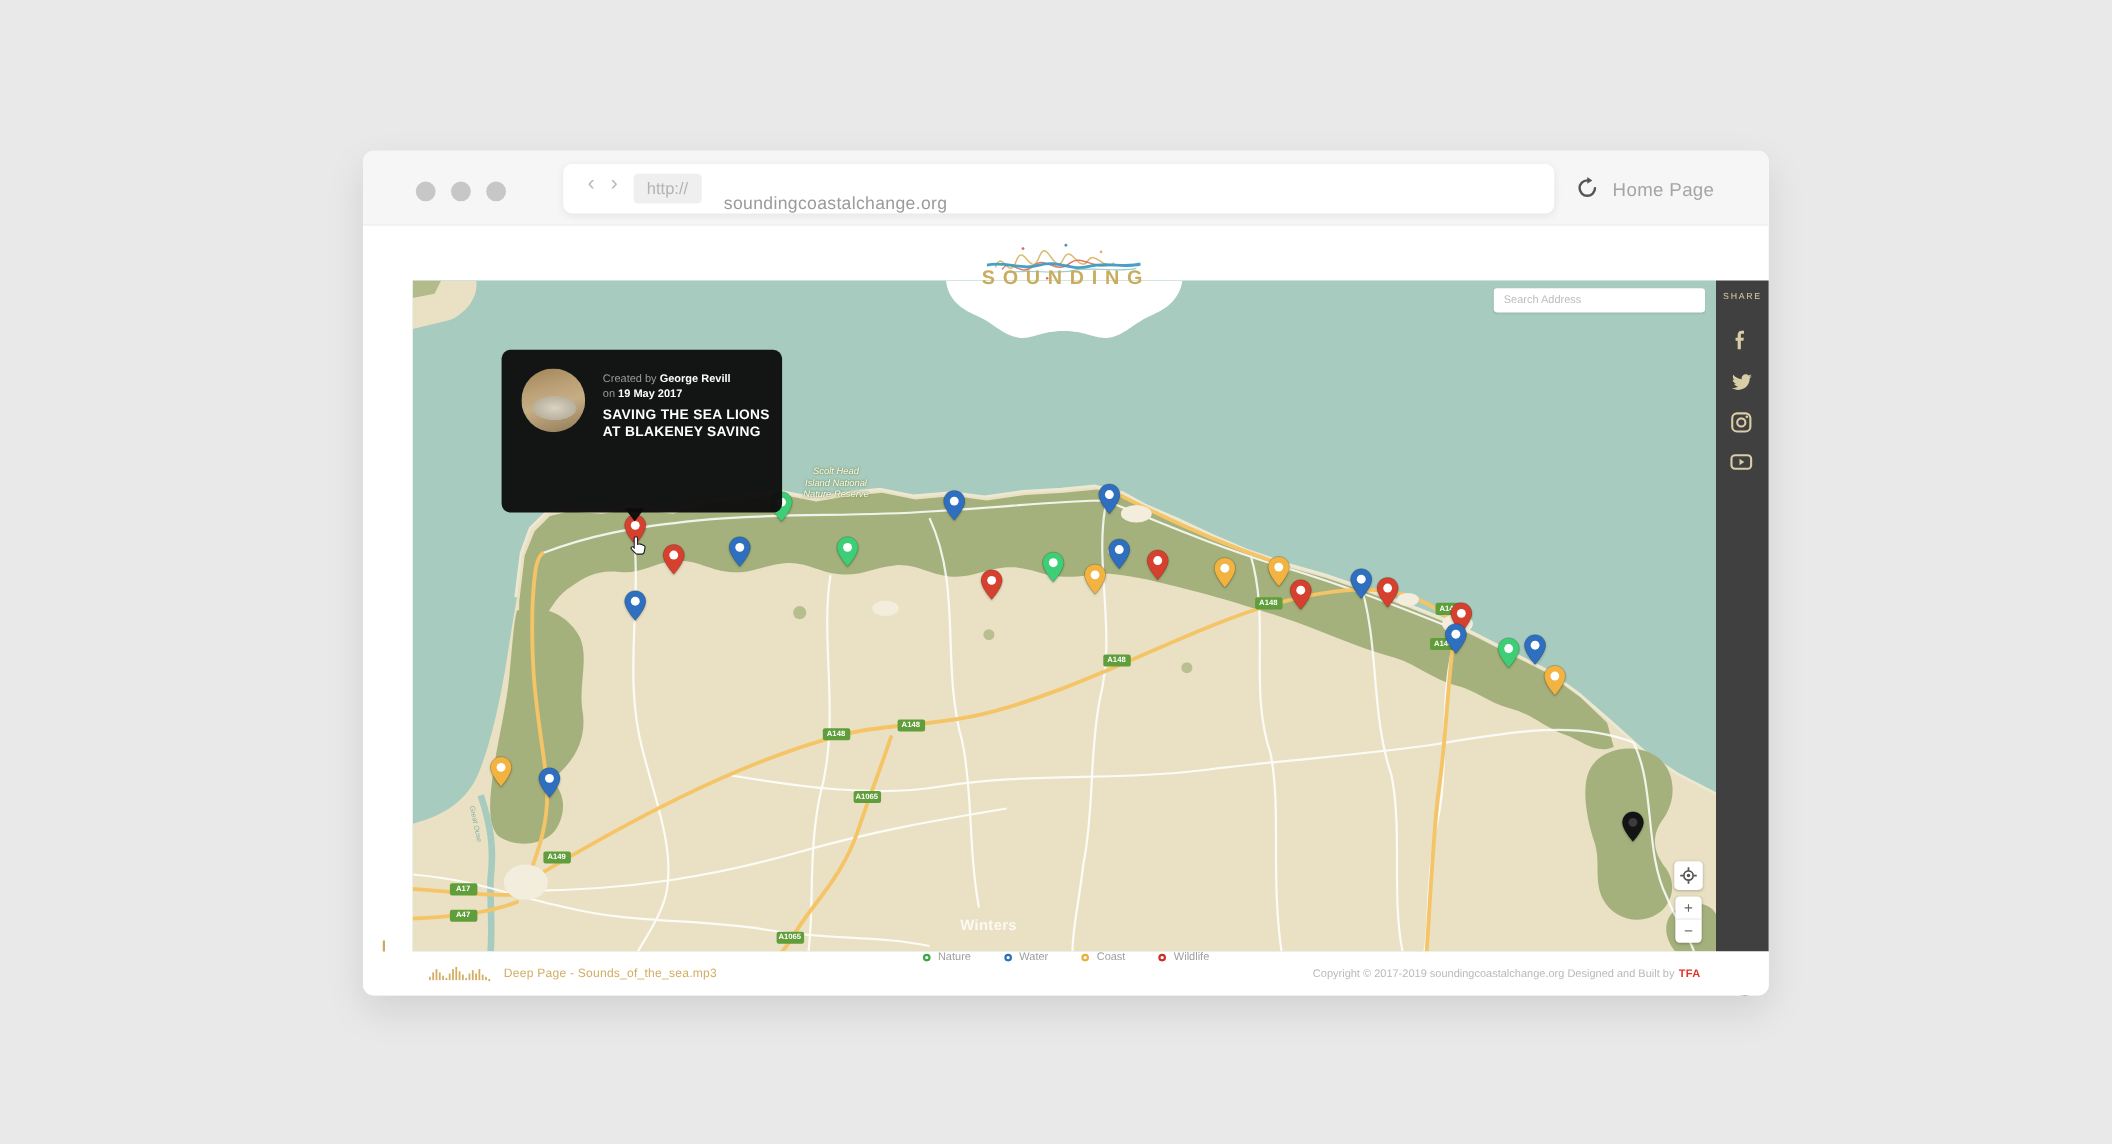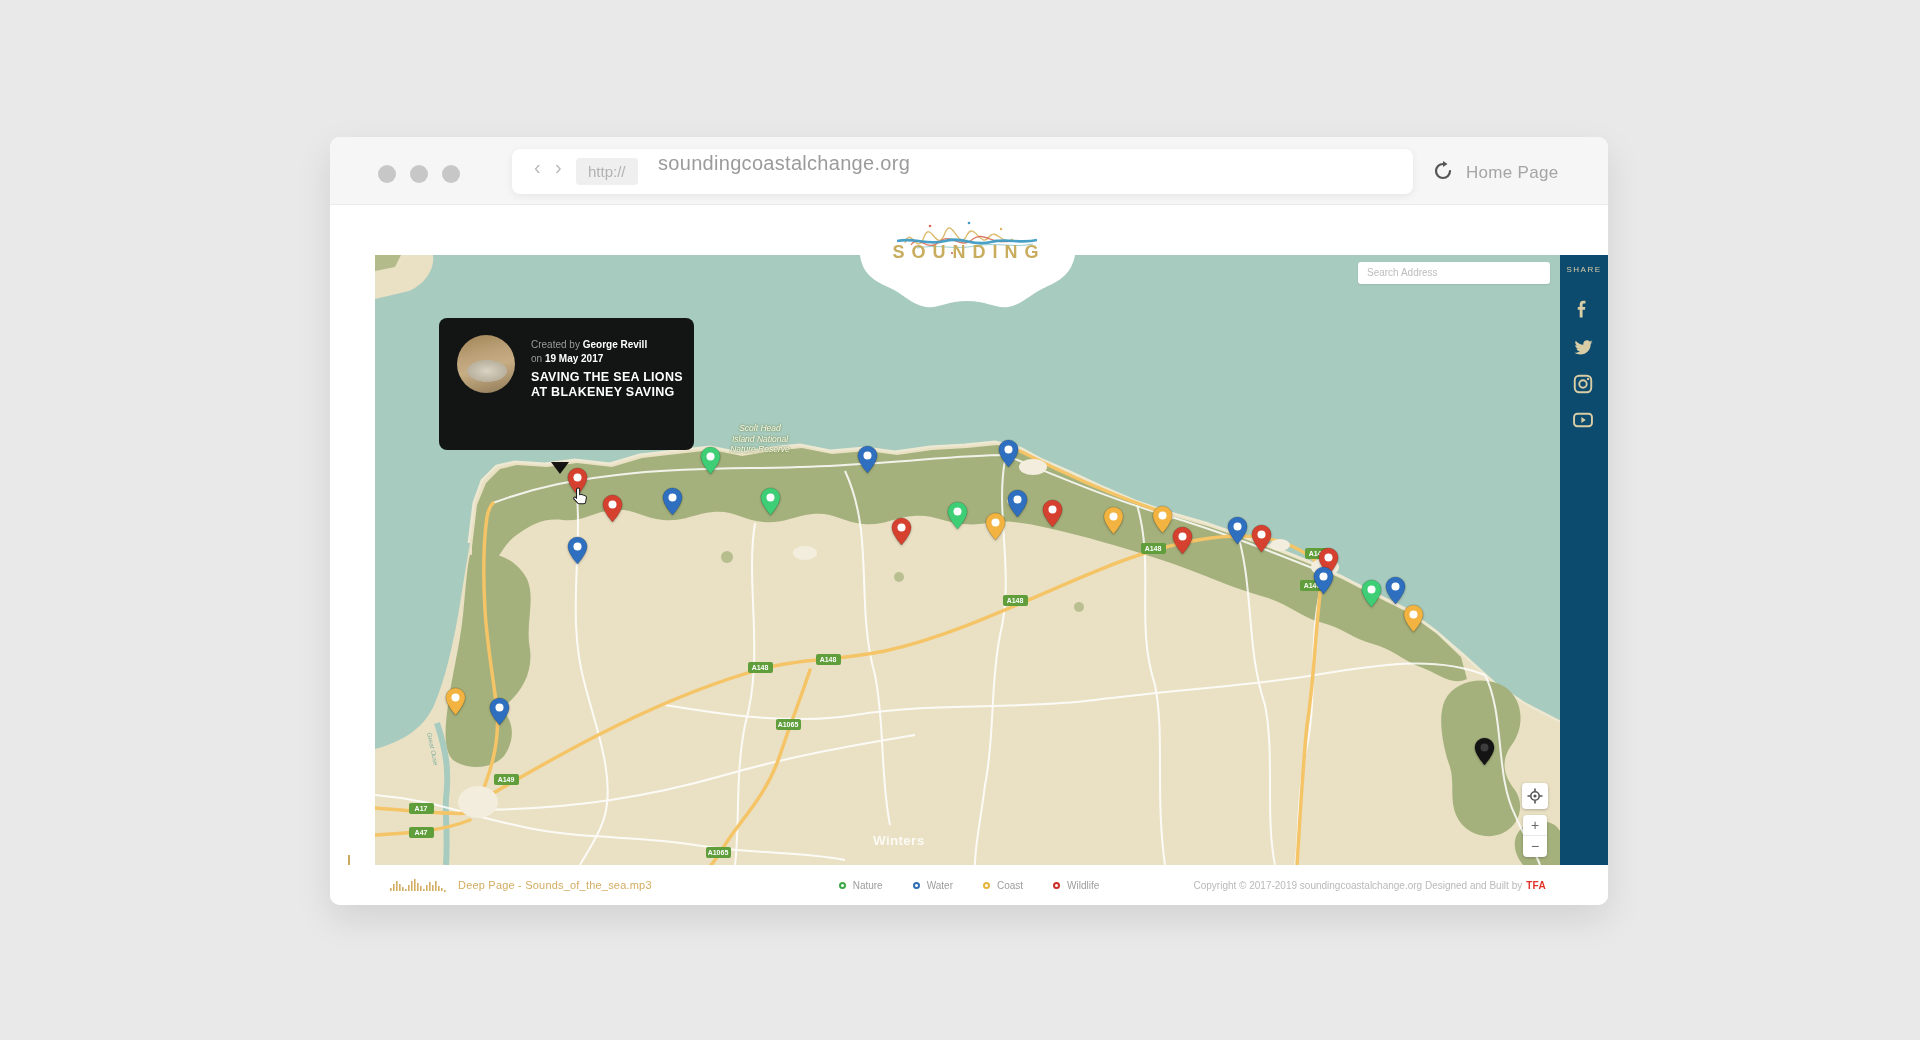--- a/index.html
+++ b/index.html
@@ -11,21 +11,21 @@
 
   
   .chrome { position:absolute; left:0; top:0; width:100%; height:68px; background:#f6f6f6;
             border-bottom:1px solid #ebebeb; }
   .dot { position:absolute; top:28px; width:18px; height:18px; border-radius:50%; background:#c7c7c7; }
   .urlbar { position:absolute; left:182px; top:12px; width:901px; height:45px; background:#fff;
             border-radius:8px; box-shadow:0 2px 8px rgba(0,0,0,.07); }
   .navarrow { position:absolute; top:7px; font-size:20px; color:#b9b9b9; cursor:default; }
   .scheme-chip { position:absolute; left:64px; top:9px; height:27px; padding:0 12px; background:#efefef;
                  border-radius:4px; font-size:15px; line-height:27px; color:#b3b3b3; }
-  .url-text { position:absolute; left:146px; top:3px; font-size:20px; color:#9b9b9b; letter-spacing:.3px; }
+  .url-text { position:absolute; left:146px; top:28px; font-size:16px; color:#9b9b9b; letter-spacing:.3px; }
   .reload { position:absolute; left:1103px; top:24px; width:20px; height:20px; }
   .homepage { position:absolute; left:1136px; top:26px; font-size:17px; color:#a5a5a5; letter-spacing:.3px; }
 
   
   .site-nav { position:absolute; left:0; top:68px; width:100%; height:50px; background:#fff; }
   .nav-left { position:absolute; left:59px; top:0; height:50px; display:flex; align-items:center; gap:27px; }
   .nav-right { position:absolute; right:112px; top:0; height:50px; display:flex; align-items:center; gap:26px; }
   .nav-item { font-size:11px; font-weight:700; color:#3a3a3a; letter-spacing:.2px; cursor:pointer; }
   .nav-item.active { color:#b8922e; }
   .nav-search { position:absolute; right:0px; top:0; height:50px; display:flex; align-items:center; gap:8px; }
@@ -61,52 +61,52 @@
   .addr-box span { display:block; padding:5px 0 0 9px; font-size:10px; color:#bdbdbd; }
   .cursor-hand { position:absolute; z-index:26; }
   .locate-btn { position:absolute; left:1147px; top:528px; width:26px; height:26px; background:#fff; border-radius:4px;
                 z-index:12; box-shadow:0 1px 3px rgba(0,0,0,.25); display:flex; align-items:center; justify-content:center; }
   .zoom-pill { position:absolute; left:1148px; top:560px; width:24px; height:42px; background:#fff; border-radius:4px;
                z-index:12; box-shadow:0 1px 3px rgba(0,0,0,.25); }
   .zoom-pill .zbtn { height:21px; text-align:center; font-size:14px; color:#666; line-height:21px; cursor:pointer; }
   .zoom-pill .zbtn:first-child { border-bottom:1px solid #e8e8e8; }
 
   
-  .tooltip { position:absolute; left:64px; top:63px; width:255px; height:132px; background:rgba(12,12,12,.96);
+  .tooltip { position:absolute; left:81px; top:63px; width:255px; height:148px; background:rgba(12,12,12,.96);
              border-radius:8px; z-index:25; color:#fff; }
   .tooltip .arrow { position:absolute; left:112px; top:144px; width:0; height:0;
                     border-left:9px solid transparent; border-right:9px solid transparent;
                     border-top:12px solid rgba(12,12,12,.96); }
   .tt-img { position:absolute; left:18px; top:17px; width:58px; height:58px; border-radius:50%;
             background:
               radial-gradient(ellipse 62% 34% at 52% 62%, #d9d3c4 0%, #b9b09d 55%, rgba(0,0,0,0) 56%),
               linear-gradient(165deg, #a08455 0%, #bda279 35%, #c7ad83 55%, #8f7a58 100%); }
   .tt-meta { position:absolute; left:92px; top:20px; font-size:10px; line-height:14px; color:#9a9a9a; }
   .tt-meta b { color:#fff; }
   .tt-title { position:absolute; left:92px; top:52px; font-size:12.5px; font-weight:700; line-height:15px;
               letter-spacing:.3px; color:#fff; }
   .tt-body { position:absolute; left:17px; top:92px; width:224px; font-size:10.5px; line-height:13.5px; color:#b9b9b9; }
 
   
   .player-rail { position:absolute; left:0; top:118px; width:45px; height:610px; background:#fff; z-index:3; }
   .rail-slider-line { position:absolute; left:18px; top:600px; width:2px; height:14px; background:#c9a95f; }
   .rail-slider-line2 { position:absolute; left:18px; top:614px; width:2px; height:24px; background:#1c1c1c; }
   .rail-dot { position:absolute; left:15px; top:616px; width:8px; height:8px; border-radius:50%; background:#111; }
 
-  .share-rail { position:absolute; left:1230px; top:118px; width:48px; height:610px; background:#0c4a6e; z-index:3; }
+  .share-rail { position:absolute; left:1230px; top:118px; width:48px; height:610px; background:#404040; z-index:3; }
   .share-label { position:absolute; left:0; top:10px; width:100%; text-align:center; font-size:8px;
                  letter-spacing:1.5px; color:#d9cda6; }
   .share-icon { position:absolute; left:12px; width:22px; height:22px; cursor:pointer; }
   .nt-logo { position:absolute; left:4px; top:638px; width:44px; text-align:center; }
 
   
   .site-footer { position:absolute; left:0; top:728px; width:1278px; height:40px; background:#fff; z-index:6; }
   .track { position:absolute; left:60px; top:0; height:40px; display:flex; align-items:center; gap:12px; }
   .track-name { font-size:11px; color:#d2ad62; letter-spacing:.2px; }
-  .legend { position:absolute; left:0; top:0; width:100%; height:40px; display:flex; align-items:center;
+  .legend { position:absolute; left:0; top:0; width:100%; height:40px; display:flex; align-items:flex-start;
             justify-content:center; gap:30px; }
   .legend-item { display:flex; align-items:center; gap:7px; }
   .legend-ring { width:7px; height:7px; border-radius:50%; border:2.5px solid #888; background:#fff; }
   .legend-label { font-size:10px; color:#9d9d9d; }
   .copyright { position:absolute; right:62px; top:0; height:40px; display:flex; align-items:center; gap:4px;
                font-size:10px; color:#b9b9b9; }
   .tfa { color:#e23227; font-weight:700; font-size:10px; letter-spacing:.3px; }
 </style>
 </head>
 <body>

